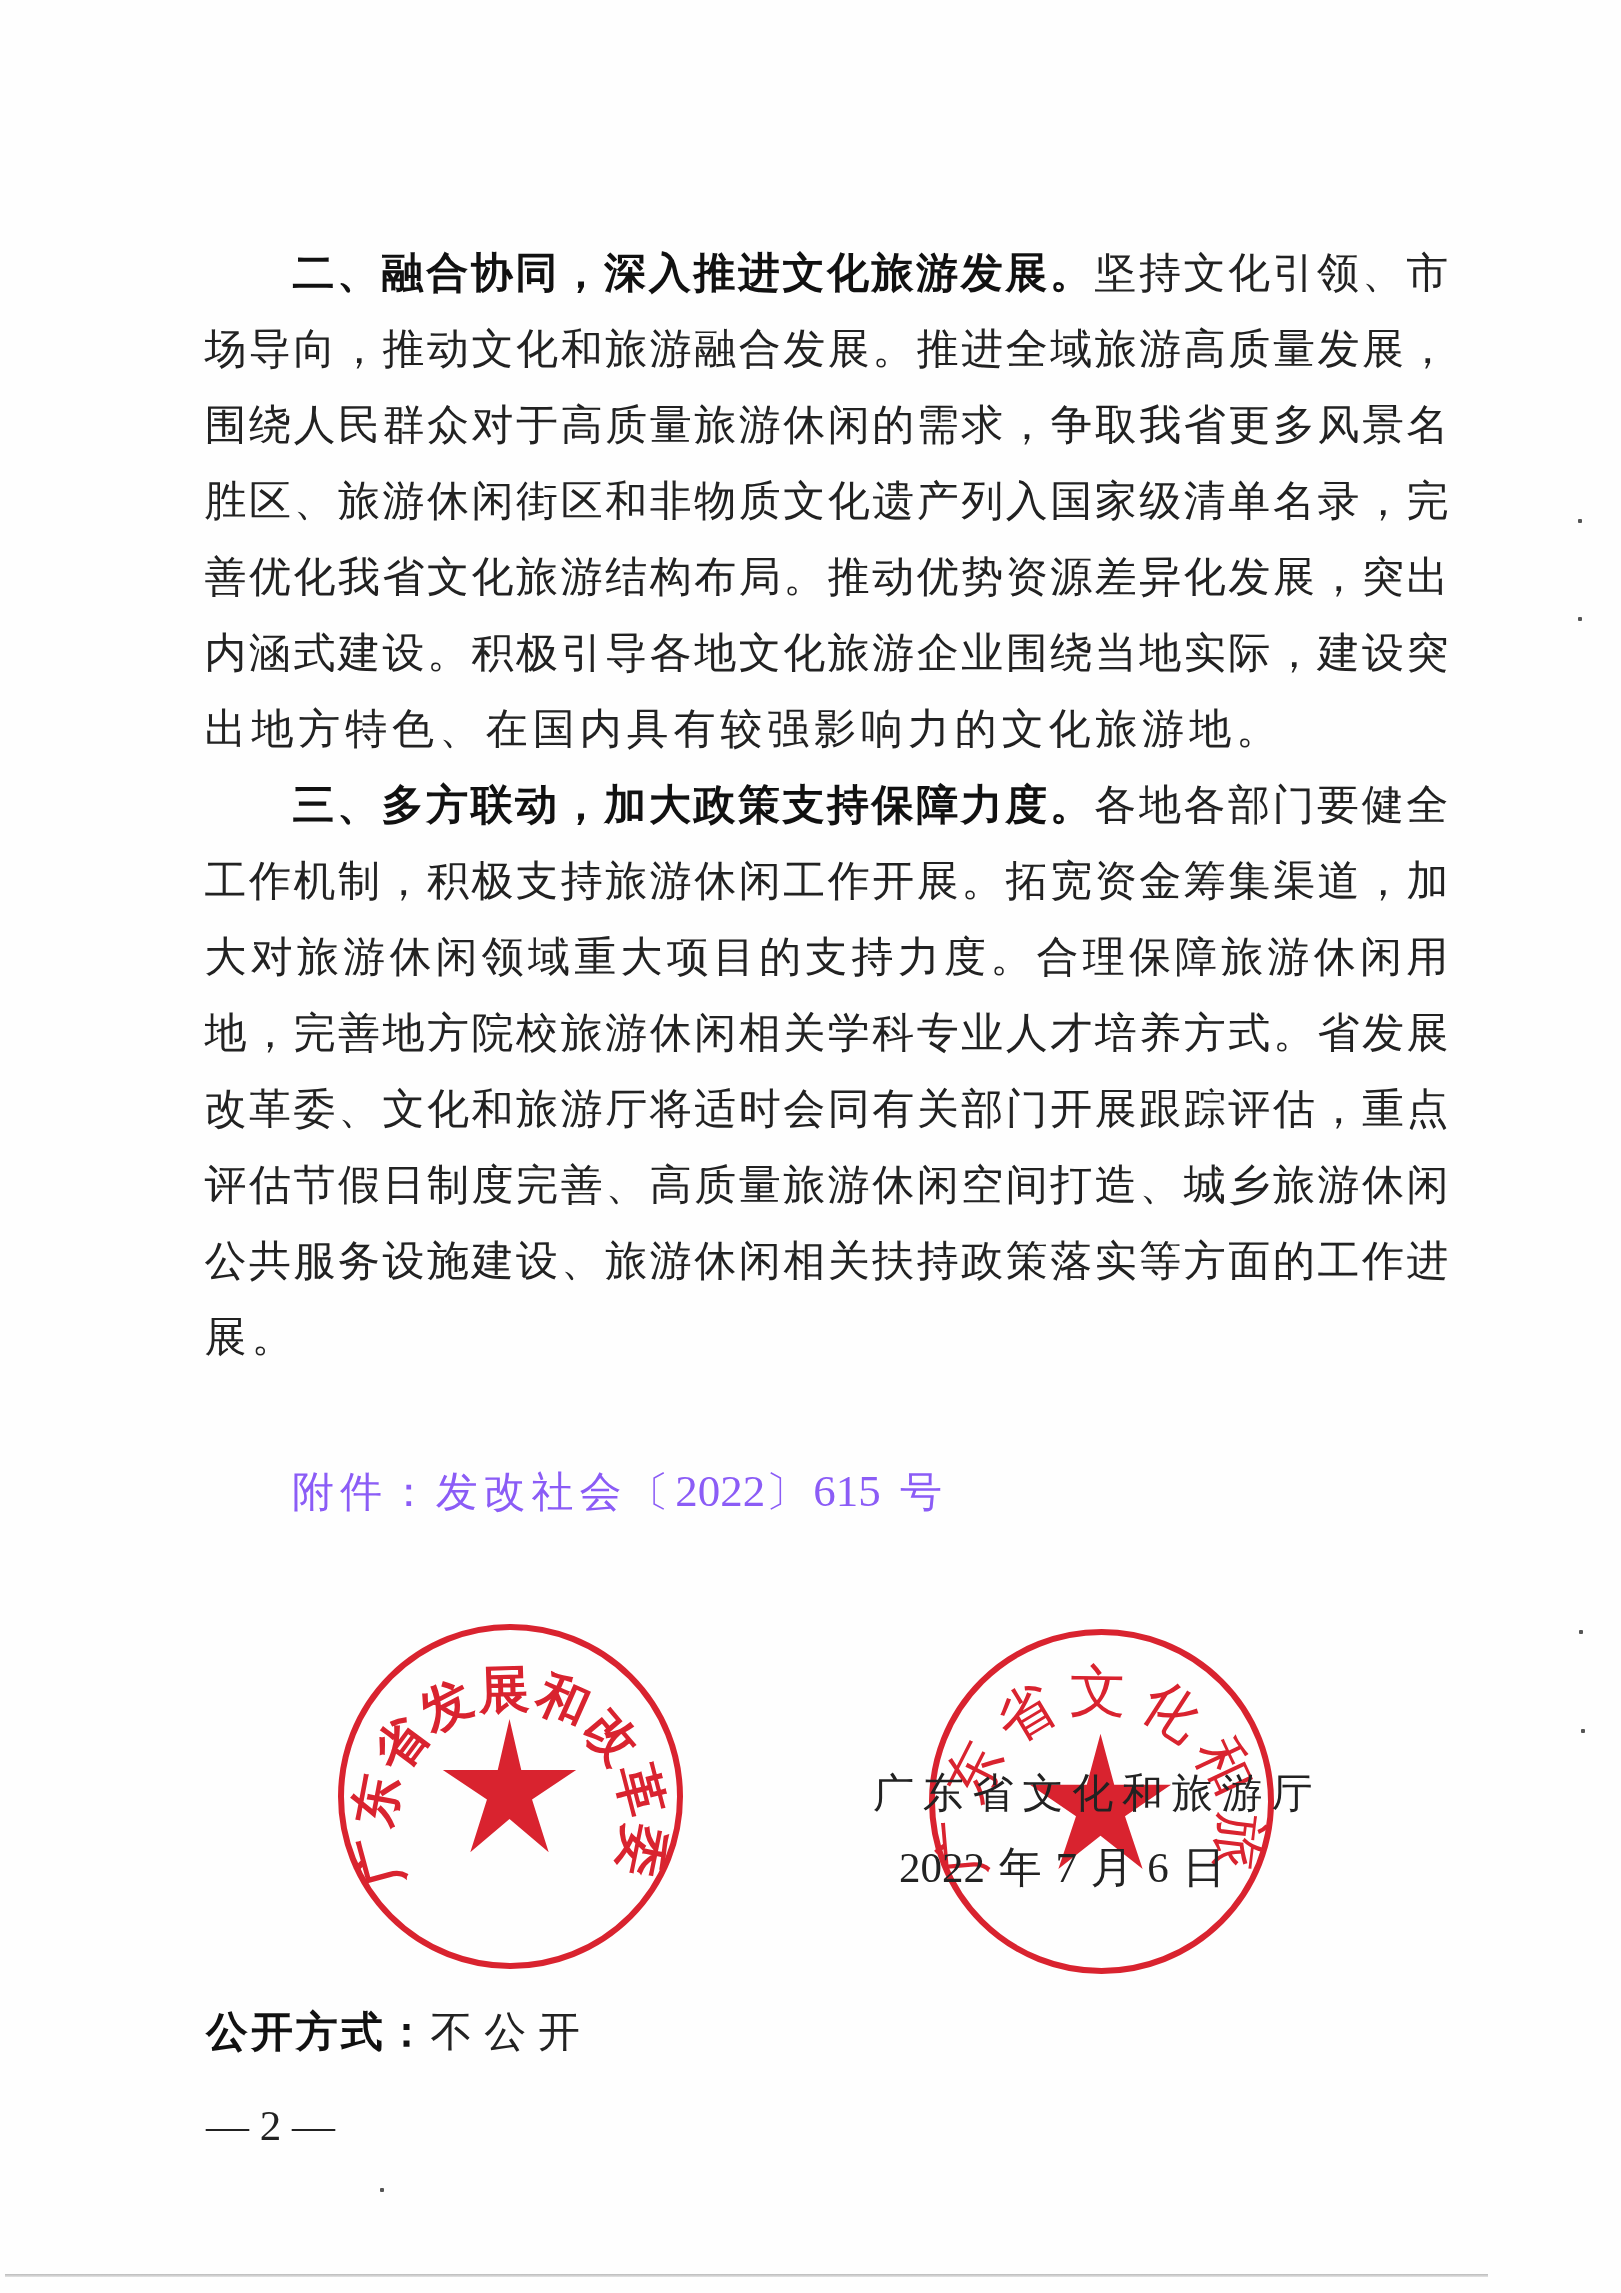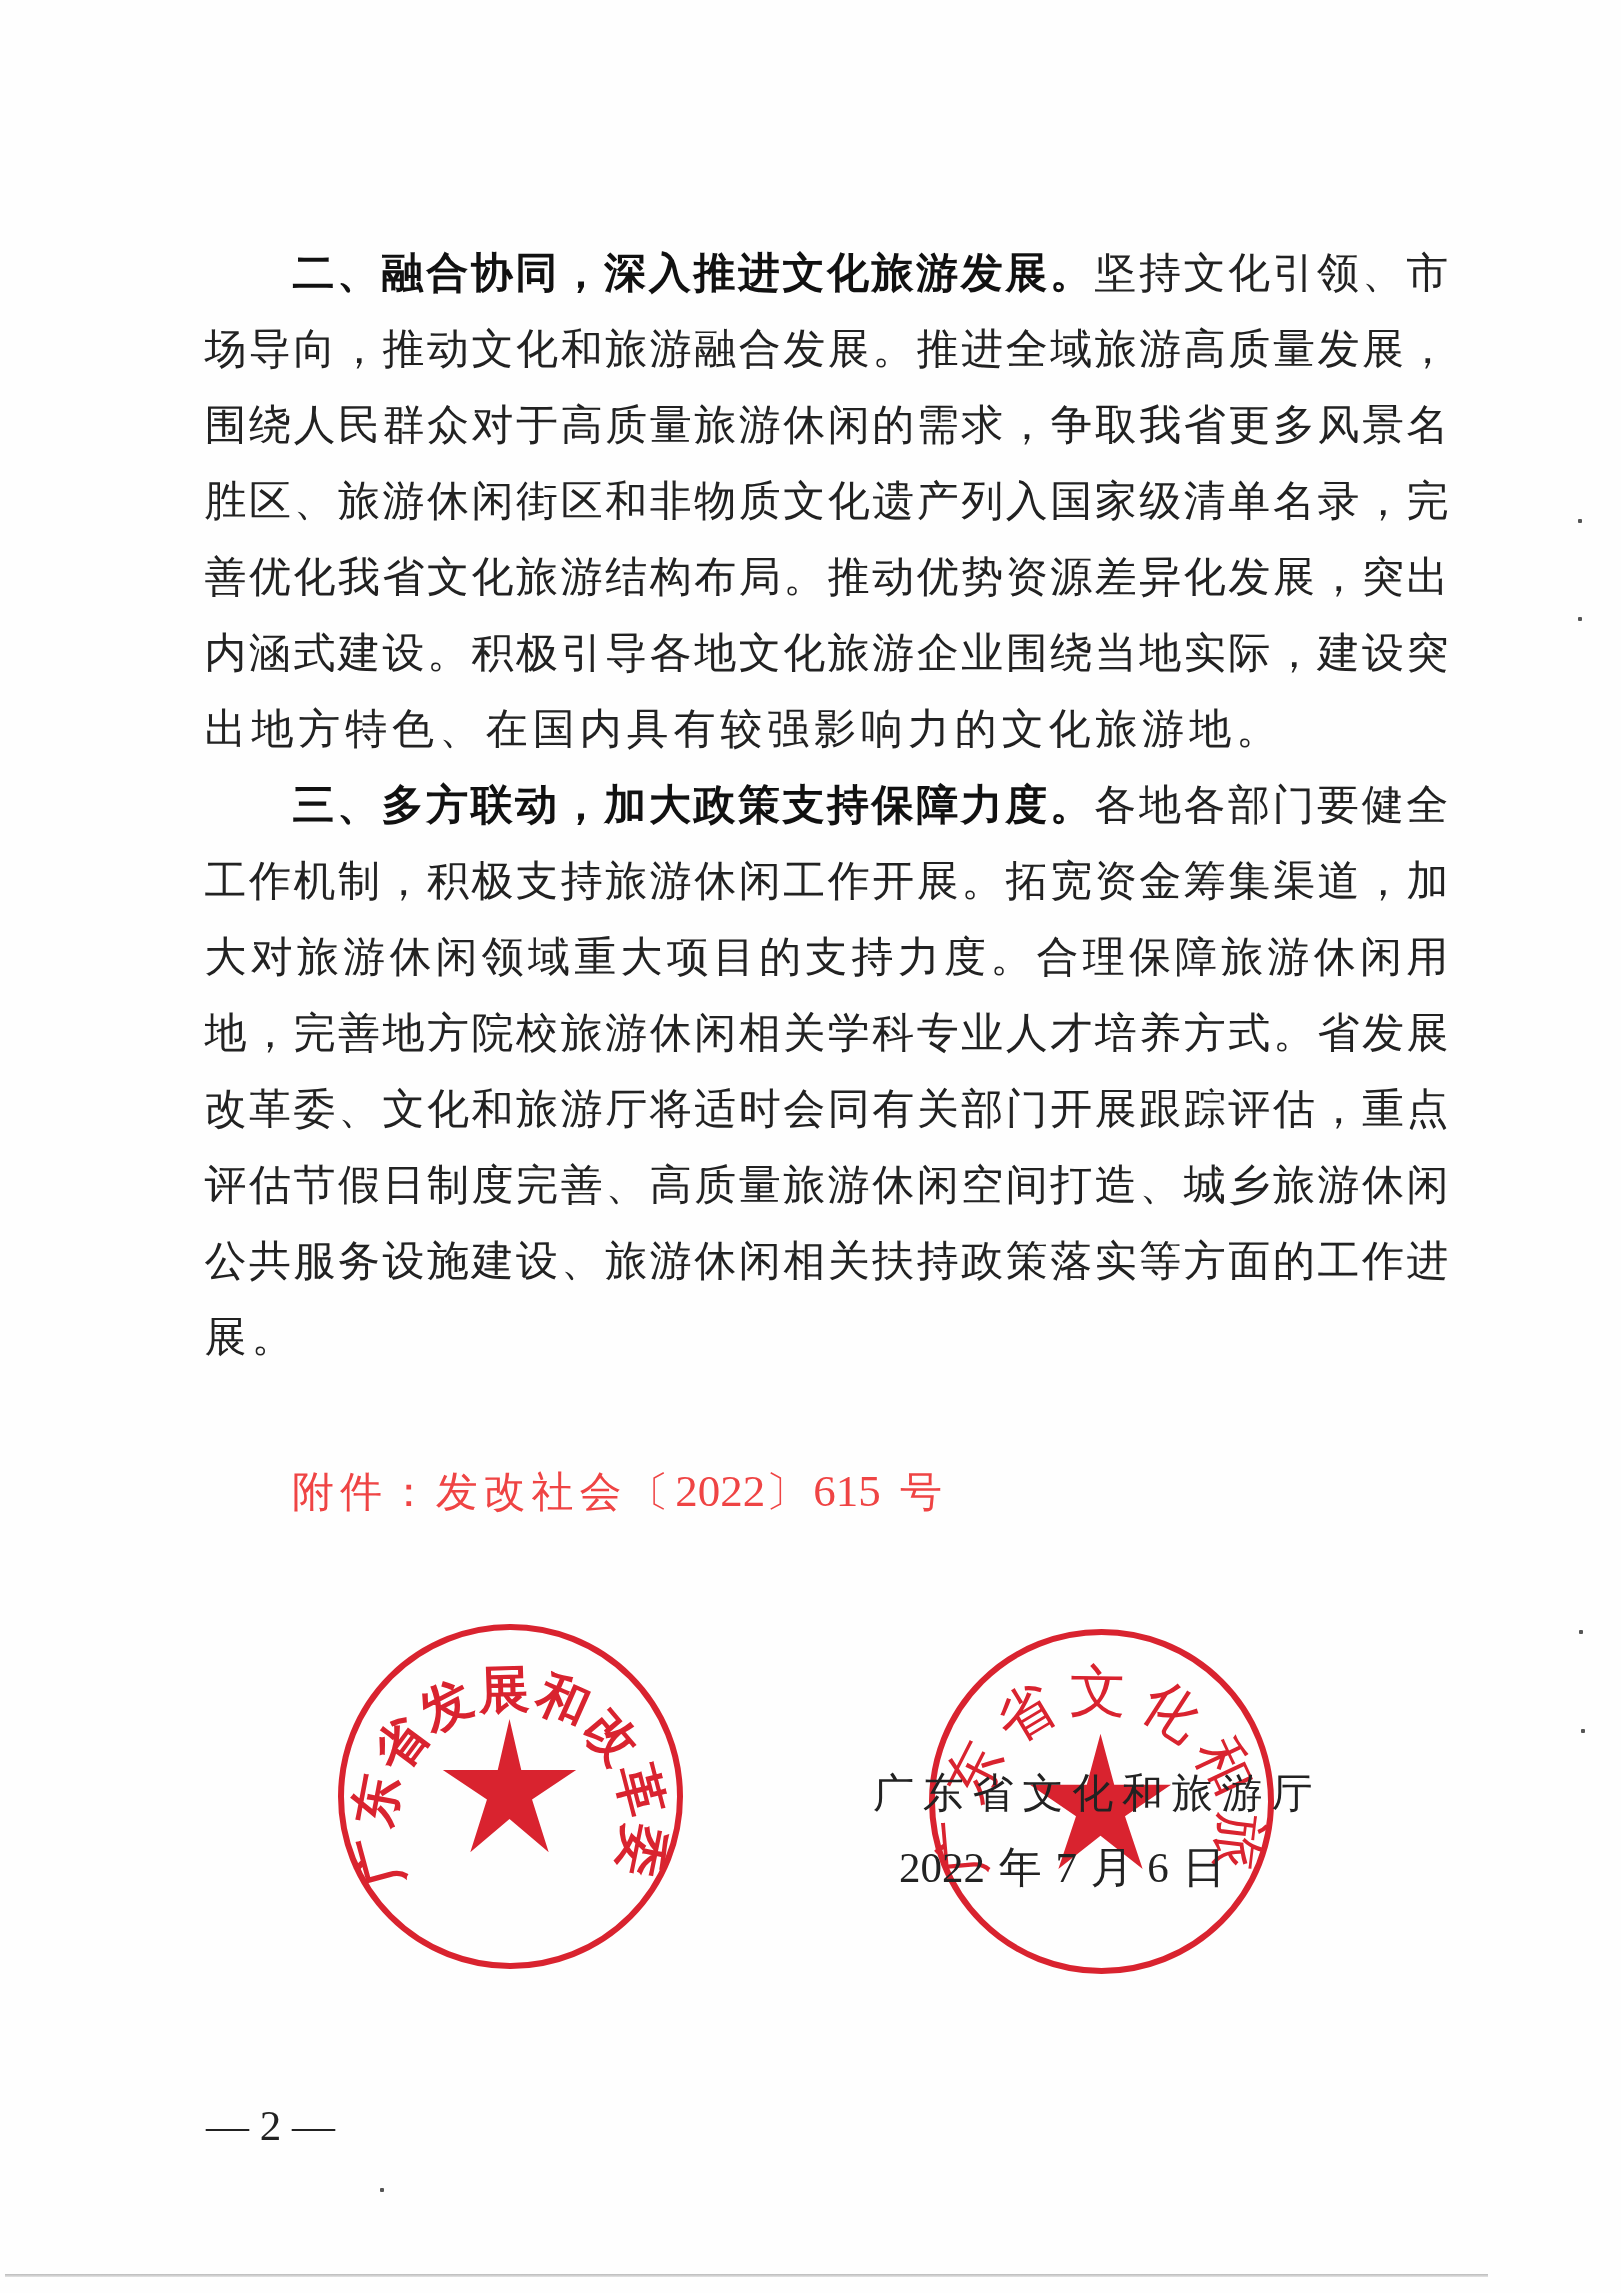--- a/index.html
+++ b/index.html
@@ -44,21 +44,21 @@
     .line .ch { display: inline-block; width: 43px; text-align: center; }
     .line .bold { font-weight: 700; color: #111; }
     .attach {
       position: absolute;
       left: 292px;
       top: 1464px;
       font-size: 42px;
       line-height: 55px;
       letter-spacing: 5.9px;
       font-family: "DejaVu Sans", "Liberation Sans", sans-serif;
-      color: #ef4444;
+      color: #8b5cf6;
     }
     .attach .num {
       font-family: "Liberation Serif", "DejaVu Serif", serif;
       letter-spacing: 0;
       font-size: 45px;
     }
     .seal {
       position: absolute;
       border-radius: 50%;
       border: 6.9px solid #d9232f;
@@ -571,20 +571,23 @@
       <polygon fill="#d9232f" points="176,108 190,160 248,160 201,192 219,246 176,212 133,246 151,192 104,160 162,160"></polygon>
     </svg>
   </div>
 
   <div class="signer" style="left:873px; top:1769px;">广东省文化和旅游厅</div>
 
   <div class="date" style="left:899px; top:1843px;text-align:right;">
     <span>2022</span><span class="cj">年</span><span>7</span><span class="cj">月</span><span>6</span><span class="cj" style="margin-right:0">日</span>
   </div>
 
+  <div class="disclosure">
+    <span class="label">公开方式：</span><span class="value">不公开</span>
+  </div>
 
   <div class="page-number">— 2 —</div>
 
   <div class="scan-dot" style="left:1578px; top:519px;"></div>
   <div class="scan-dot" style="left:1578px; top:617px;"></div>
   <div class="scan-dot" style="left:1579px; top:1630px;"></div>
   <div class="scan-dot" style="left:1581px; top:1729px;"></div>
   <div class="scan-dot" style="left:380px; top:2188px;"></div>
   <div class="scan-edge"></div>
 </div>

